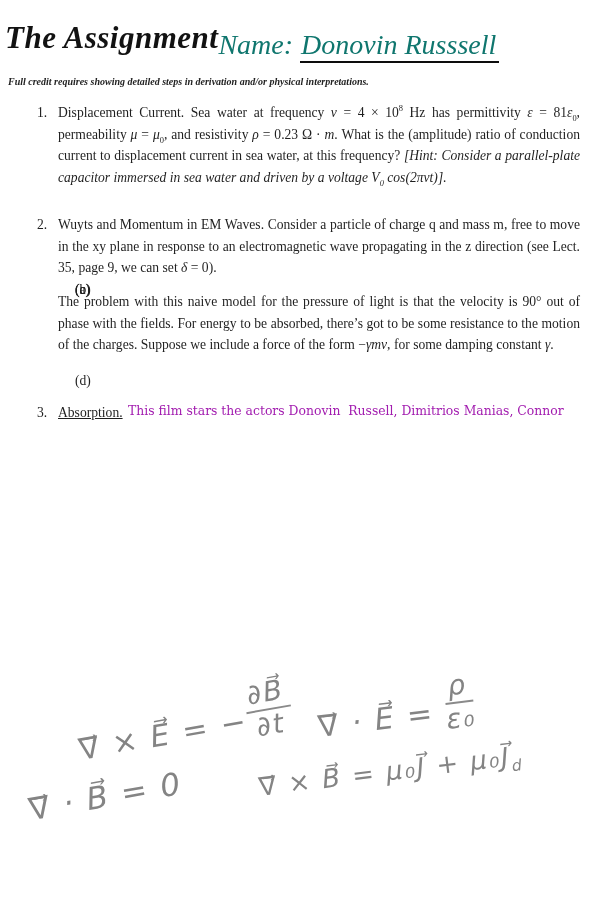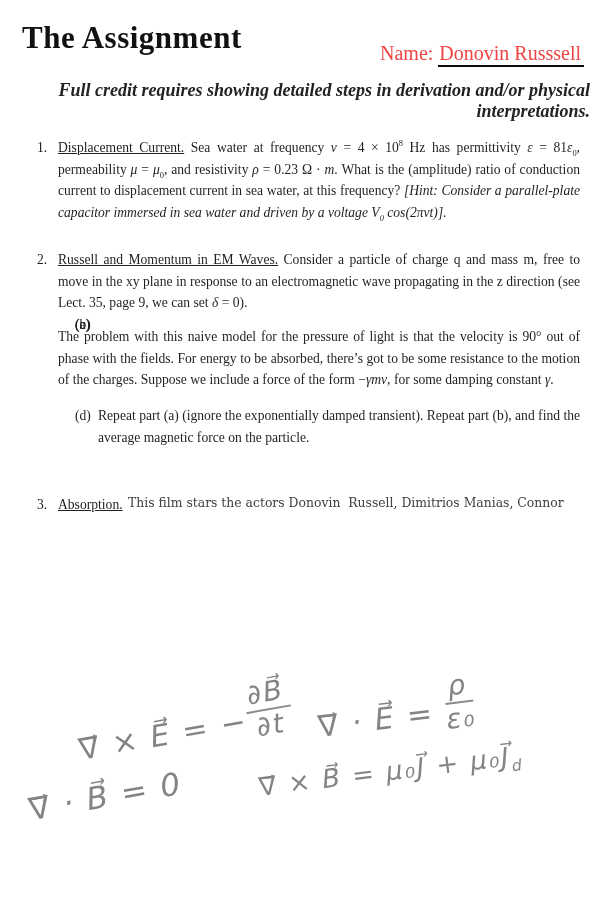--- a/index.html
+++ b/index.html
@@ -10,48 +10,47 @@
     height: 900px;
     margin: 0 auto;
     background: #ffffff;
     font-family: "Liberation Serif", serif;
     color: #1f1f1f;
     overflow: hidden;
   }
   
   .header {
     display: flex;
-    justify-content: space-between;
     align-items: flex-start;
-    padding: 20px 16px 0 22px;
+    padding: 20px 16px 0 5px;
+    font-style: italic;
   }
   .doc-title {
     font-size: 31px;
     font-weight: bold;
     letter-spacing: 0.5px;
     color: #121212;
   }
   .name-block {
-    font-size: 20px;
-    margin-top: 22px;
-    color: #ef4444;
+    font-size: 28px;
+    margin-top: 9px;
+    color: #0f766e;
     white-space: nowrap;
   }
   .name-underline {
     border-bottom: 2.5px solid #0d0d0d;
     padding: 0 3px 1px 1px;
   }
   
   .instruction {
     margin: 15px 10px 0 8px;
-    font-size: 18px;
+    font-size: 10px;
     font-weight: bold;
     font-style: italic;
     color: #222;
-    text-align: right;
   }
   
   .problem {
     position: relative;
     margin: 15px 20px 0 22px;
     padding-left: 36px;
     font-size: 13.6px;
     line-height: 21.7px;
     text-align: justify;
     color: #1f1f1f;
@@ -72,26 +71,26 @@
   .mid-para { margin-top: 12px; }
   .subitem-d { margin-top: 14px; }
   .problem-3 { margin-top: 46px; text-align: left; }
   .p3-wrap { position: relative; }
   .p3-title { position: absolute; left: 0; top: 0; text-decoration: underline; }
   .p3-body {
     margin-left: 70px;
     font-family: "DejaVu Serif", serif;
     font-size: 12.4px;
     line-height: 17.6px;
-    color: #404040;
+    color: #a21caf;
     margin-top: 20px;
   }
   .p3-line { white-space: pre-wrap; }
   
-  .seg-u { text-decoration: underline; }
+  .seg-u { }
   .seg-i { font-style: italic; }
   .seg-sup { vertical-align: super; font-size: 0.62em; line-height: 0; }
   .seg-sub { vertical-align: sub; font-size: 0.62em; line-height: 0; }
   
   .hw-eq {
     position: absolute;
     font-family: "DejaVu Sans", sans-serif;
     font-style: italic;
     color: #848484;
     letter-spacing: 2px;
@@ -130,37 +129,36 @@
 
   <div class="instruction">Full credit requires showing detailed steps in derivation and/or physical interpretations.</div>
 
   <div class="problem problem-1">
     <span class="pnum">1.</span>
     <span><span class="seg-u">Displacement Current.</span><span> Sea water at frequency </span><span class="seg-i">ν</span><span> = 4 × 10</span><span class="seg-sup">8</span><span> Hz has permittivity </span><span class="seg-i">ε</span><span> = 81</span><span class="seg-i">ε</span><span class="seg-sub">0</span><span>, permeability </span><span class="seg-i">μ</span><span> = </span><span class="seg-i">μ</span><span class="seg-sub">0</span><span>, and resistivity </span><span class="seg-i">ρ</span><span> = 0.23 Ω · </span><span class="seg-i">m</span><span>. What is the (amplitude) ratio of conduction current to displacement current in sea water, at this frequency? </span><span class="seg-i">[Hint: Consider a parallel-plate capacitor immersed in sea water and driven by a voltage V</span><span class="seg-i seg-sub">0</span><span class="seg-i"> cos(2πνt)].</span></span>
   </div>
 
   <div class="problem problem-2">
     <span class="pnum">2.</span>
-    <span><span class="seg-u">Russell and Momentum in EM Waves.</span><span> Consider a particle of charge q and mass m, free to move in the xy plane in response to an electromagnetic wave propagating in the z direction (see Lect. 35, page 9, we can set </span><span class="seg-i">δ</span><span> = 0).</span></span>
+    <span><span class="seg-u">Wuyts and Momentum in EM Waves.</span><span> Consider a particle of charge q and mass m, free to move in the xy plane in response to an electromagnetic wave propagating in the z direction (see Lect. 35, page 9, we can set </span><span class="seg-i">δ</span><span> = 0).</span></span>
 
     <div class="subitem">
       <span class="slabel">(a)</span>
     </div>
     <div class="subitem">
       <span class="slabel">(b)</span>
     </div>
     <div class="subitem">
       <span class="slabel">(c)</span>
     </div>
 
     <div class="mid-para"><span>The problem with this naive model for the pressure of light is that the velocity is 90° out of phase with the fields. For energy to be absorbed, there’s got to be some resistance to the motion of the charges. Suppose we include a force of the form −</span><span class="seg-i">γmv</span><span>, for some damping constant </span><span class="seg-i">γ</span><span>.</span></div>
 
     <div class="subitem subitem-d">
       <span class="slabel">(d)</span>
-      <span><span>Repeat part (a) (ignore the exponentially damped transient). Repeat part (b), and find the average magnetic force on the particle.</span></span>
     </div>
   </div>
 
   <div class="problem problem-3">
     <span class="pnum">3.</span>
     <div class="p3-wrap">
       <span class="p3-title">Absorption.</span>
       <div class="p3-body">
         <div class="p3-line">This film stars the actors Donovin  Russell, Dimitrios Manias, Connor</div>
       </div>

